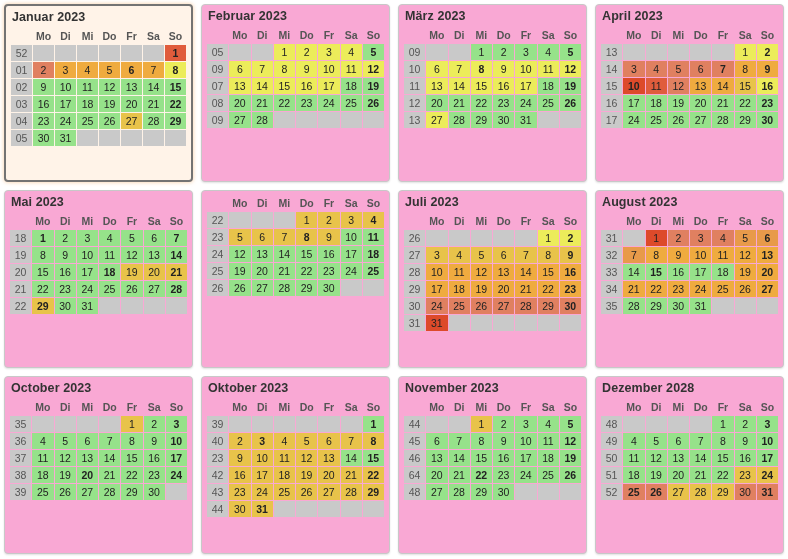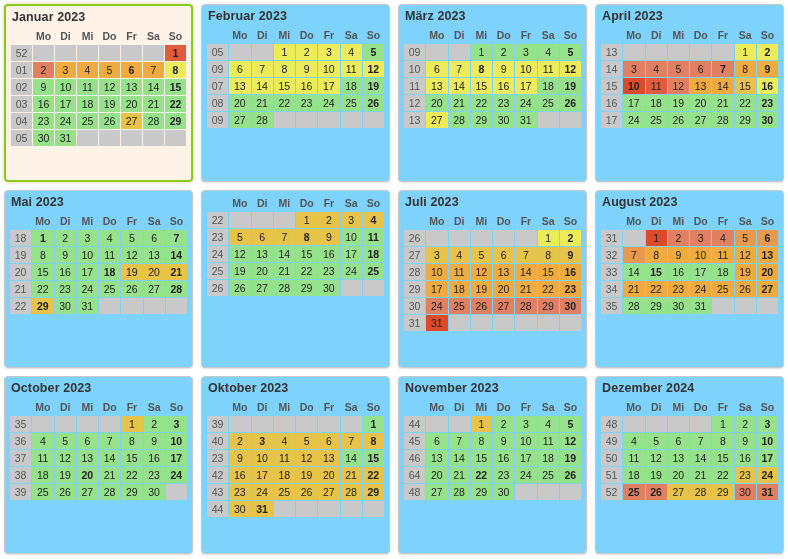--- a/index.html
+++ b/index.html
@@ -19,28 +19,28 @@
     display: grid;
     grid-template-columns: repeat(4, 197px);
     grid-template-rows: repeat(3, 186px);
     width: 788px;
     height: 558px;
   }
   .month {
     margin: 4px;
     border: 1px solid #c8c8c8;
     border-radius: 4px;
-    background: #7dd3fc;
+    background: #f9a8d4;
     box-shadow: 0 1px 2px rgba(0,0,0,0.12);
     padding: 3px 4px 4px 4px;
     box-sizing: border-box;
     overflow: hidden;
   }
   .month.highlight {
-    border: 2px solid #84cc16;
+    border: 2px solid #737373;
     background: #fff3e8;
     box-shadow: 0 0 4px rgba(240,160,80,0.55);
   }
   .month-title {
     font-size: 12.5px;
     font-weight: bold;
     color: #333;
     padding: 1px 2px 3px 2px;
     letter-spacing: 0.1px;
   }
@@ -878,21 +878,21 @@
             <td class="d c-green">29</td>
             <td class="d c-green">30</td>
             <td class="empty"></td>
             <td class="empty"></td>
             <td class="empty"></td>
           </tr>
         </tbody>
       </table>
     </div>
     <div class="month">
-      <div class="month-title">Dezember 2024</div>
+      <div class="month-title">Dezember 2028</div>
       <table class="cal">
         <thead>
           <tr>
             <th class="wkcorner"></th>
             <th class="dow">Mo</th>
             <th class="dow">Di</th>
             <th class="dow">Mi</th>
             <th class="dow">Do</th>
             <th class="dow">Fr</th>
             <th class="dow">Sa</th>

